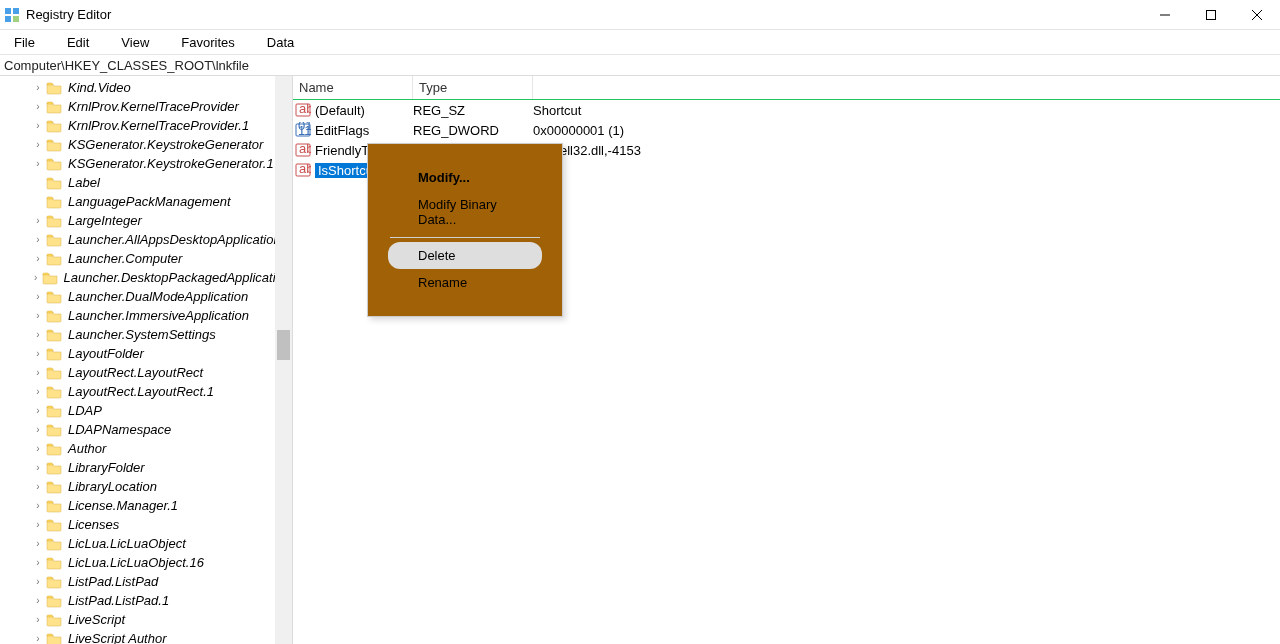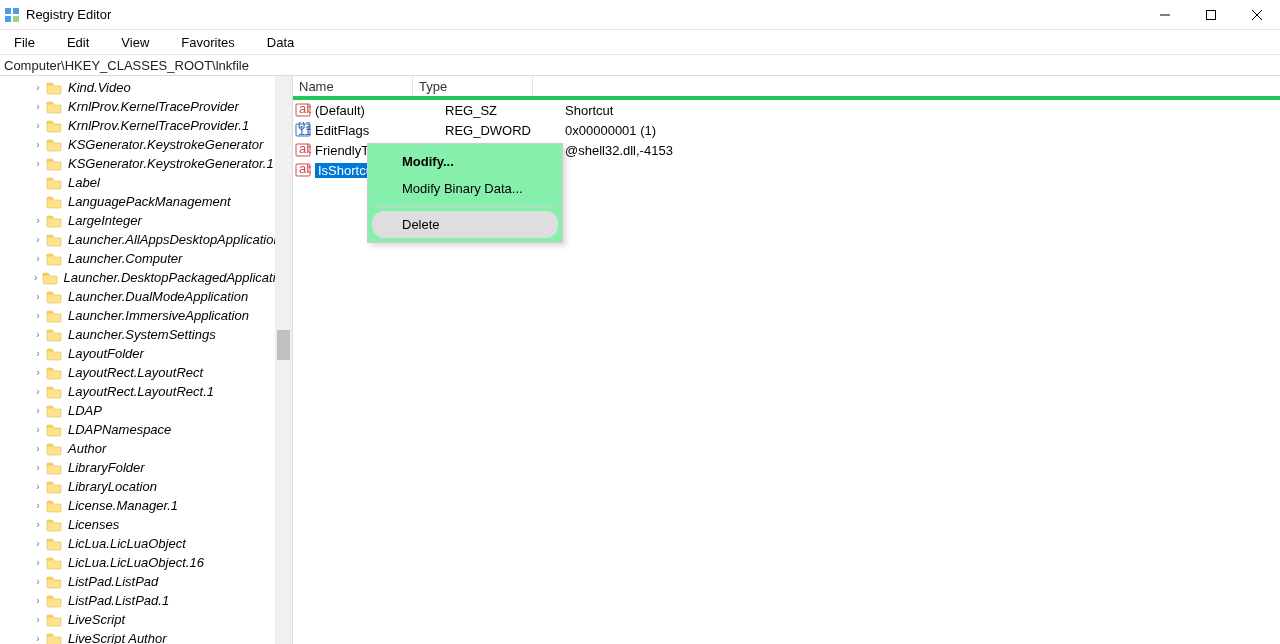--- a/index.html
+++ b/index.html
@@ -22,36 +22,36 @@
 .tree-scrollbar { position: absolute; right: 0; top: 0; width: 17px; height: 100%; background: #f0f0f0; }
 .tree-thumb { position: absolute; right: 2px; width: 13px; height: 30px; background: #c0c0c0; border-radius: 0; }
 
 .tree-row { height: 19px; display: flex; align-items: center; padding-left: 28px; cursor: default; }
 .tree-row .chev { width: 12px; display: inline-flex; justify-content: center; color: #777; margin-right: 2px; font-size: 10px; }
 .tree-row.noline .chev { visibility: hidden; }
 .folder-icon { width: 16px; height: 14px; margin-right: 4px; display: inline-flex; }
 .tree-row .label { padding: 0 2px; font-style: italic; }
 
 .values { flex: 1; position: relative; }
-.val-header { height: 24px; display: flex; align-items: center; border-bottom: 4px solid #22c55e; text-align: right; }
+.val-header { height: 24px; display: flex; align-items: center; border-bottom: 1px solid #22c55e; text-align: right; }
 .val-header .col { padding-left: 6px; border-right: 1px solid #e5e5e5; height: 100%; display: flex; align-items: center; color: #333; }
 .col-name { width: 120px; }
 .col-type { width: 120px; }
 .col-data { width: 280px; }
 
 .val-row { height: 20px; display: flex; align-items: center; padding-left: 2px; }
 .val-row .vicon { width: 16px; height: 16px; margin-right: 4px; display: inline-flex; }
 .val-row .vname { width: 98px; padding-left: 0; }
-.val-row .vtype { width: 120px; margin-left: 32px; }
+.val-row .vtype { width: 120px; }
 .val-row .vdata { }
 .val-row.selected .vname { background: #0078d7; color: #fff; padding: 0 3px; width: auto; }
 .val-row.selected .vname-wrap { width: 98px; }
 .val-row.cut .vtype { color: #888; }
 
-.ctx-menu { position: absolute; background: #86efac; border: 1px solid #cccccc; box-shadow: 3px 3px 6px rgba(0,0,0,.15); padding: 4px; width: 196px; }
+.ctx-menu { position: absolute; background: #a16207; border: 1px solid #cccccc; box-shadow: 3px 3px 6px rgba(0,0,0,.15); padding: 20px; width: 196px; }
 .ctx-item { padding: 6px 14px 6px 30px; cursor: default; }
 .ctx-item:hover, .ctx-item.highlight { background: #dedede; border-radius: 12px; }
 .ctx-item.bold { font-weight: 600; }
 .ctx-sep { height: 1px; background: #d0d0d0; margin: 4px 2px; }
 
 svg { display: block; }
 </style>
 </head>
 <body>
 
@@ -454,16 +454,17 @@
           <span class="vtype">REG_SZ</span>
           <span class="vdata"></span>
         </div>
       </div>
 
     <div class="ctx-menu" style="left:74px; top:67px;">
       <div class="ctx-item bold">Modify...</div>
       <div class="ctx-item">Modify Binary Data...</div>
       <div class="ctx-sep"></div>
       <div class="ctx-item highlight">Delete</div>
+      <div class="ctx-item">Rename</div>
     </div>
   </div>
 
 </div>
 
 </body></html>

